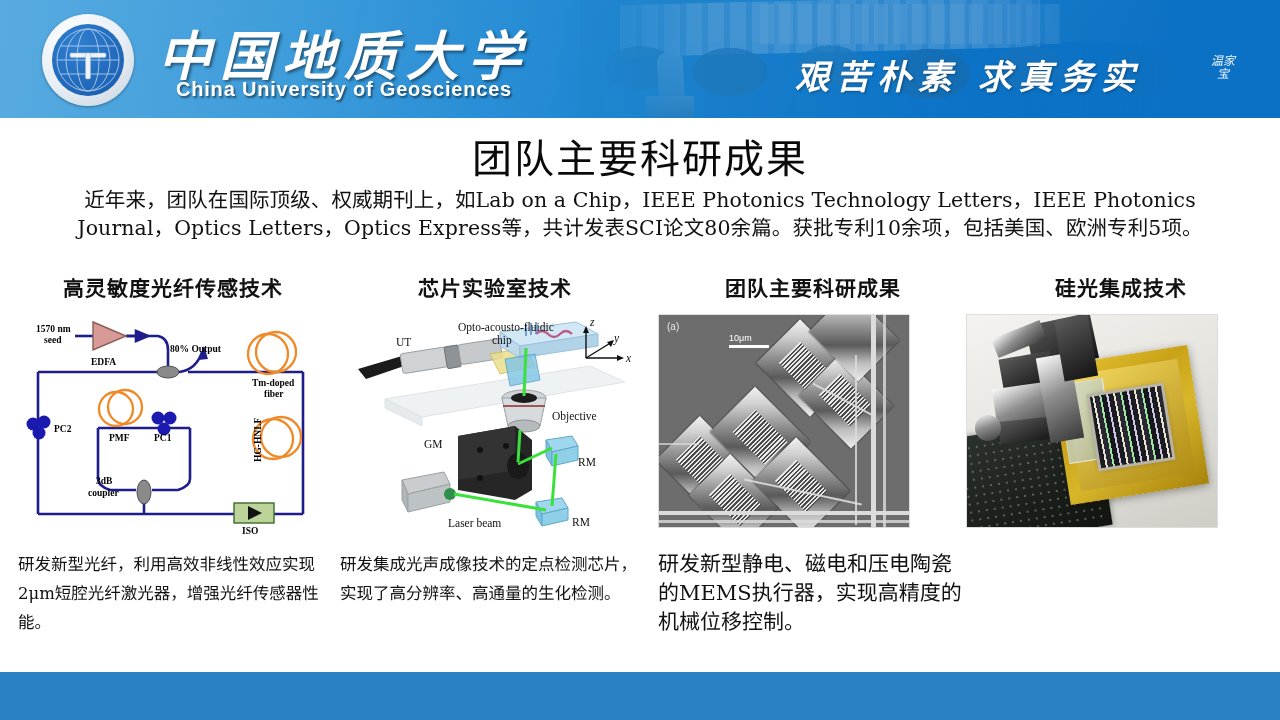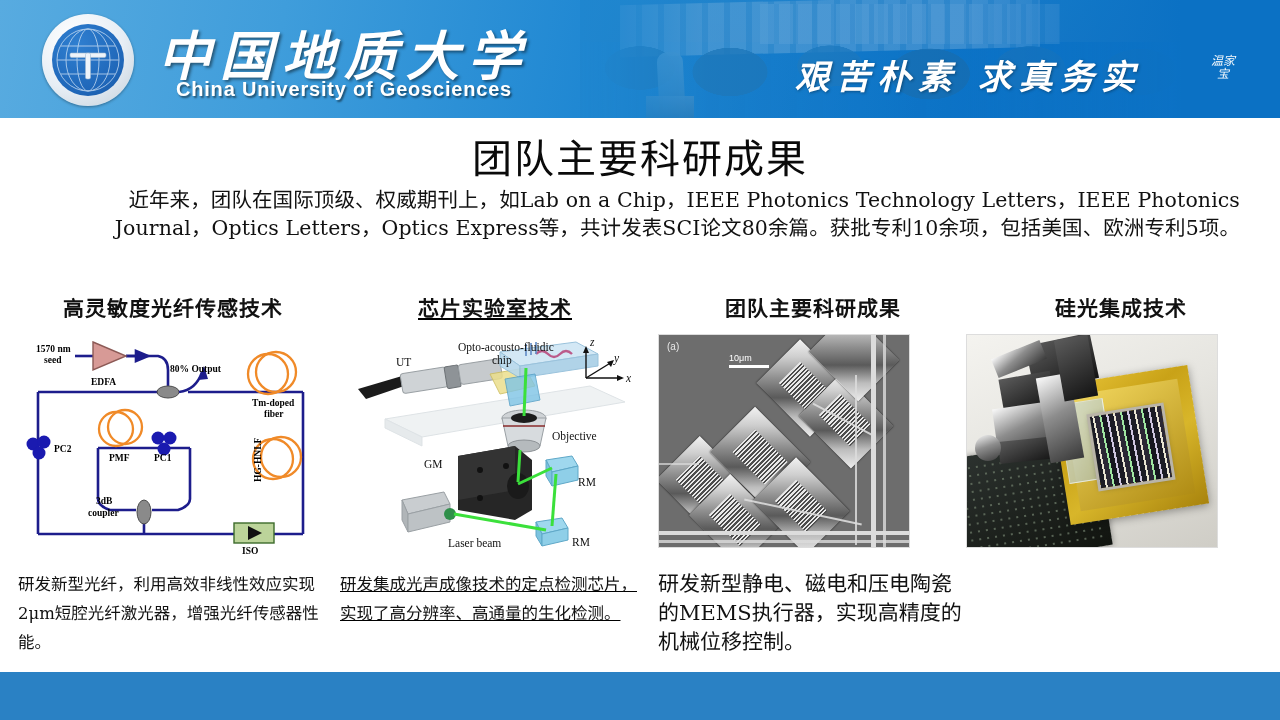--- a/index.html
+++ b/index.html
@@ -82,28 +82,28 @@
   
   .slide-title{
     position:absolute;left:0;top:127px;width:1280px;text-align:center;
     font-family:"DejaVu Serif",serif;
     font-size:40px;font-weight:400;color:#0a0a0a;letter-spacing:2px;
   }
   .intro{
     position:absolute;left:40px;top:186px;width:1200px;
     font-family:"DejaVu Serif",serif;
     font-size:20.5px;line-height:28px;color:#111;letter-spacing:.1px;
-    text-align:right;
-  }
-
-  
-  .cols{position:absolute;left:0;top:292px;width:1176px;height:380px;}
+    text-align:center;
+  }
+
+  
+  .cols{position:absolute;left:0;top:272px;width:1176px;height:380px;}
   .col{position:absolute;top:0;width:310px;}
   .col.c0{left:18px;}
-  .col.c1{left:340px;text-decoration:underline;}
+  .col.c1{left:340px;}
   .col.c2{left:658px;}
   .col.c3{left:966px;}
   .col-head{
     width:100%;text-align:center;
     font-family:"DejaVu Serif",serif;
     font-size:21px;font-weight:700;color:#111;letter-spacing:1px;
   }
   .col-fig{position:relative;margin-top:12px;height:226px;}
   .col-cap{
     margin-top:10px;font-family:"DejaVu Serif",serif;

